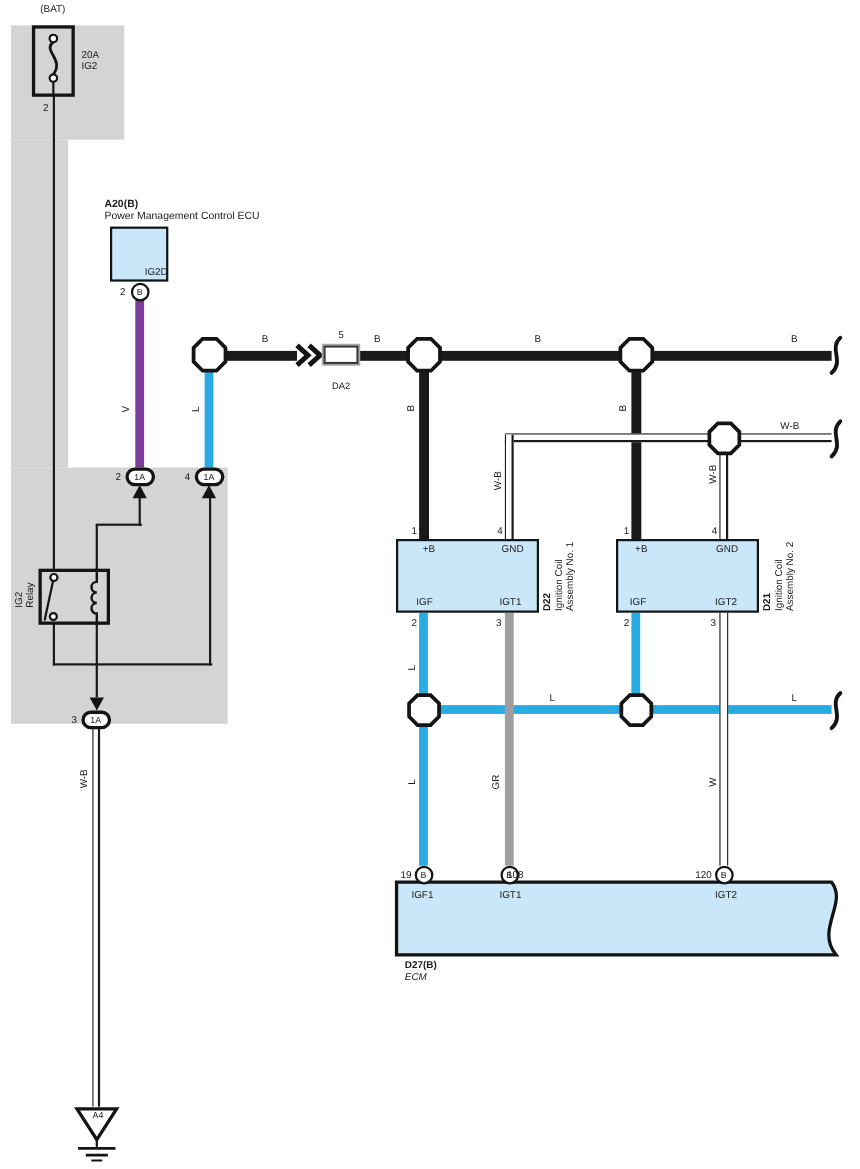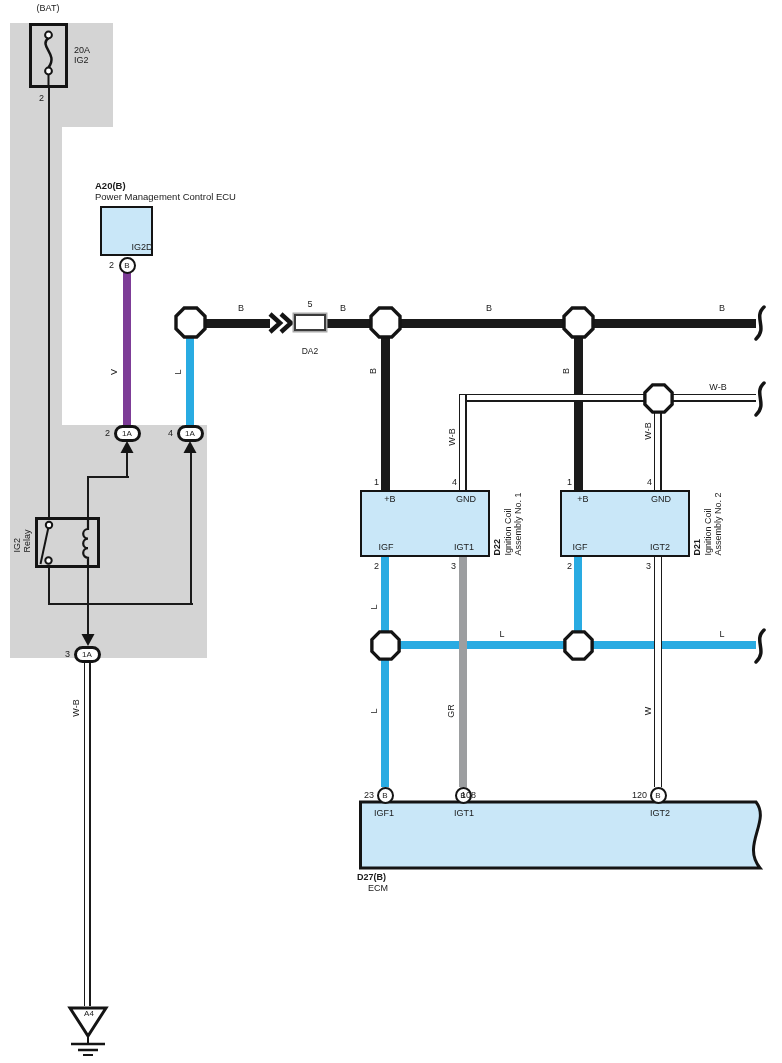--- a/index.html
+++ b/index.html
@@ -194,25 +194,25 @@
 
   <svg class="abs" style="left:358px;top:799px;z-index:2;" width="416" height="72" viewBox="0 0 416 72">
     <path d="M2.5 3 L398 3 C 413 22, 383 46, 402 69 L2.5 69 Z" fill="var(--box_fill)" stroke="#141414" stroke-width="3"></path>
   </svg>
   <div class="t tc lbl" style="left:384px;top:813px;">IGF1</div>
   <div class="t tc lbl" style="left:464px;top:813px;">IGT1</div>
   <div class="t tc lbl" style="left:660px;top:813px;">IGT2</div>
   <div class="pc" style="left:376.5px;top:786.5px;">B</div>
   <div class="pc" style="left:454.5px;top:786.5px;">B</div>
   <div class="pc" style="left:649.5px;top:786.5px;">B</div>
-  <div class="t tr lbl" style="left:374px;top:795px;">23</div>
+  <div class="t tr lbl" style="left:374px;top:795px;">19</div>
   <div class="t tr lbl" style="left:428px;top:795px;margin-left:48px;">108</div>
   <div class="t tr lbl" style="left:647px;top:795px;">120</div>
-  <div class="t bold lbl" style="left:357px;top:872px;">D27(B)</div>
-  <div class="t lbl" style="left:368px;top:883px;">ECM</div>
+  <div class="t bold lbl" style="left:368px;top:872px;">D27(B)</div>
+  <div class="t lbl" style="left:368px;top:883px;font-style:italic;">ECM</div>
 
   <svg class="abs" style="left:66px;top:1002px;z-index:4;" width="44" height="58" viewBox="0 0 44 58">
     <polygon points="4,6 40,6 22,34" fill="#fff" stroke="#141414" stroke-width="3"></polygon>
     <line x1="22" y1="34" x2="22" y2="41" stroke="#141414" stroke-width="2"></line>
     <line x1="5" y1="42" x2="39" y2="42" stroke="#141414" stroke-width="2.5"></line>
     <line x1="12" y1="48" x2="32" y2="48" stroke="#141414" stroke-width="2.5"></line>
     <line x1="17" y1="53" x2="27" y2="53" stroke="#141414" stroke-width="2"></line>
   </svg>
   <div class="t tc lbl" style="left:89px;top:1014px;font-size:8px;z-index:5;">A4</div>
 

